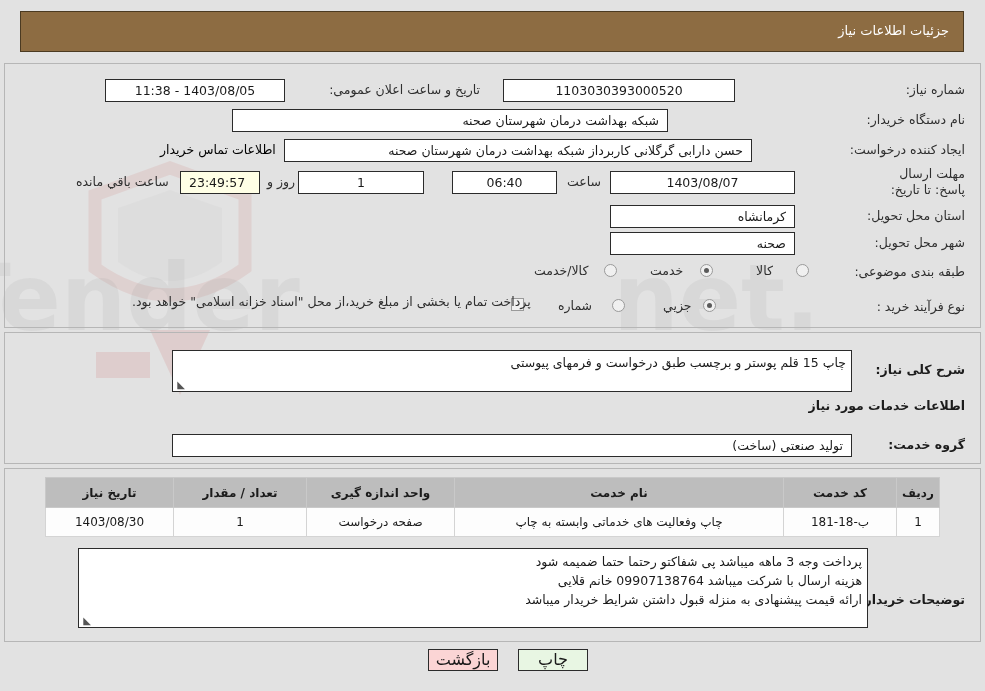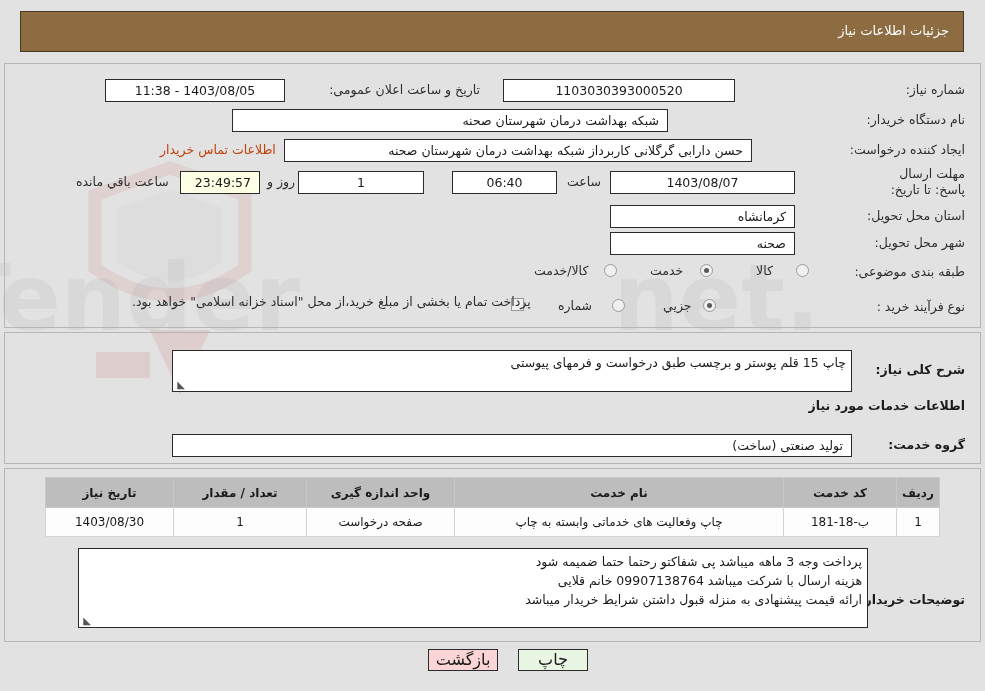--- a/index.html
+++ b/index.html
@@ -63,41 +63,41 @@
   
   .lbl {
     position: absolute;
     font-size: 12.5px;
     color: #2f2f2f;
     white-space: nowrap;
     z-index: 4;
     line-height: 16px;
   }
   .lbl.bold { font-weight: bold; color: #1c1c1c; }
-  .lbl.link { color: #c2410c; }
+  .lbl.link { color: #000000; }
 
   
   .box {
     position: absolute;
     box-sizing: border-box;
     background: #ffffff;
     border: 1px solid #2b2b2b;
     font-size: 12.5px;
     color: #1a1a1a;
     line-height: 21px;
     height: 23px;
     padding: 0 8px;
     white-space: nowrap;
     overflow: hidden;
     z-index: 4;
     font-family: "DejaVu Sans", "Liberation Sans", sans-serif;
   }
   .box.center { text-align: center; }
   .box.rtl { text-align: right; direction: rtl; }
-  .box.timer { background: #ffffe6; text-align: right; }
+  .box.timer { background: #ffffe6; text-align: left; }
 
   
   .radio {
     position: absolute;
     width: 13px; height: 13px;
     border-radius: 50%;
     border: 1px solid #9a9a9a;
     background: #f0f0f0;
     box-sizing: border-box;
     z-index: 4;

